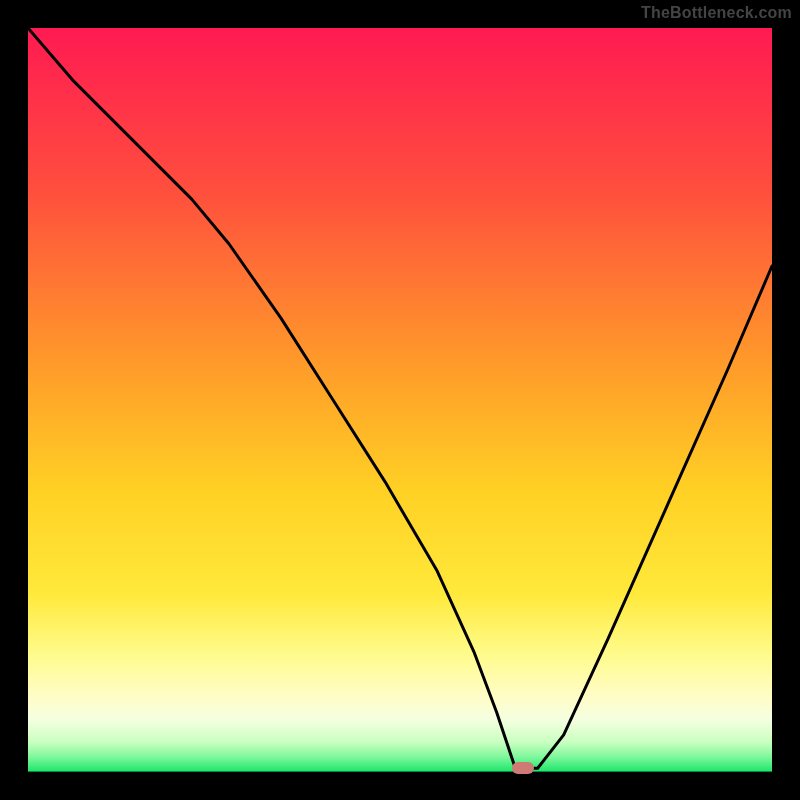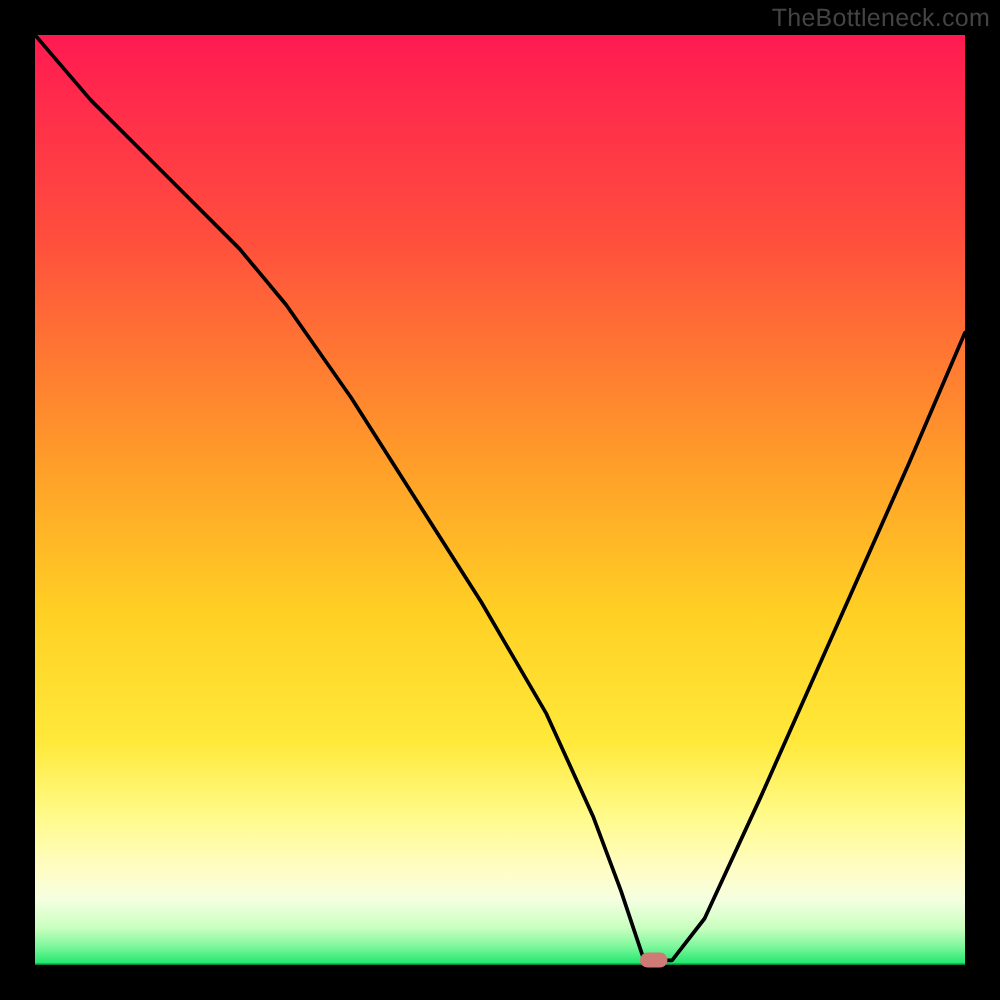--- a/index.html
+++ b/index.html
@@ -1,17 +1,17 @@
 <!DOCTYPE html>
 <html><head>
 <meta charset="utf-8">
 <style>
   html,body{margin:0;padding:0;width:800px;height:800px;background:#000;overflow:hidden;font-family:Arial,Helvetica,sans-serif}
   .stage{position:relative;width:800px;height:800px}
-  .attribution{position:absolute;top:4px;right:8px;color:#444;font-size:20px;font-weight:400;letter-spacing:.2px}
+  .attribution{position:absolute;top:4px;right:8px;color:#444;font-size:16px;font-weight:700;letter-spacing:.2px}
   .plot{position:absolute;left:28px;top:28px;width:744px;height:744px}
   .gradient{position:absolute;inset:0}
   .curve{position:absolute;inset:0}
   .marker{position:absolute;width:22px;height:12px;border-radius:6px;background:#cf7a74;transform:translate(-50%,-50%)}
 </style>
 </head>
 <body>
 
 <div class="stage">
   <div class="attribution">TheBottleneck.com</div>

